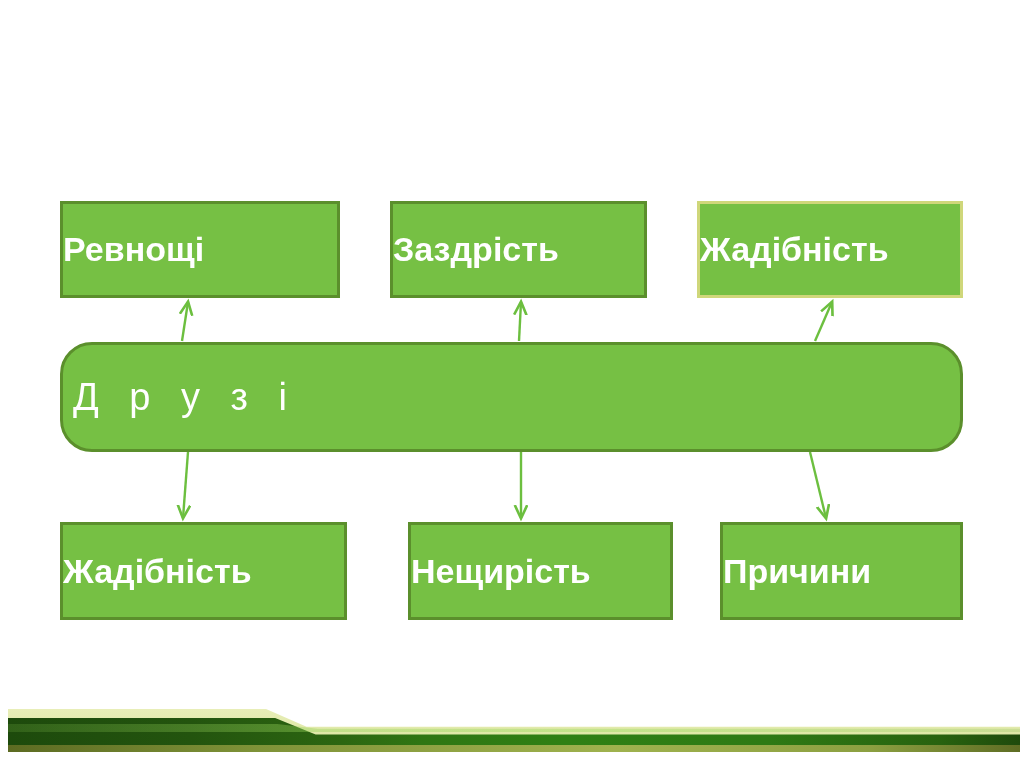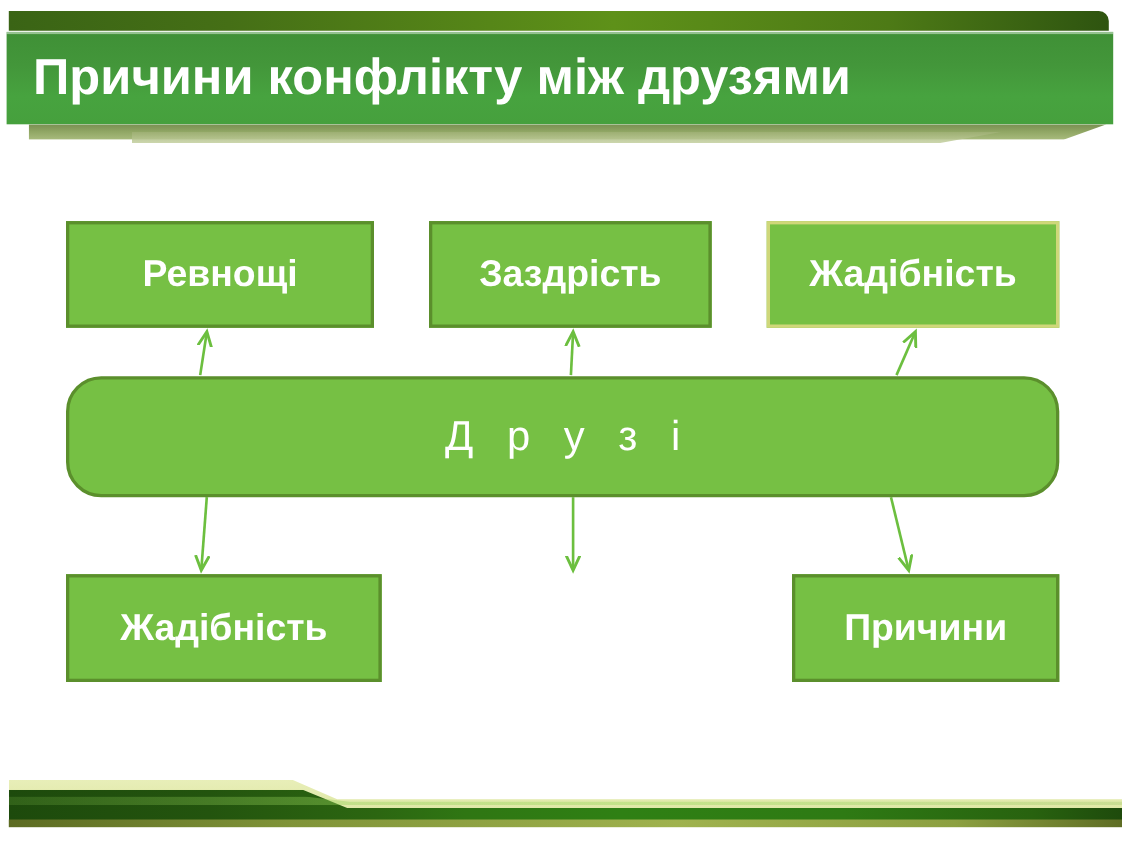--- a/index.html
+++ b/index.html
@@ -97,21 +97,21 @@
   }
 
   
   .node {
     position: absolute;
     box-sizing: border-box;
     background: #76c044;
     border: 3px solid #5b8f2c;
     display: flex;
     align-items: center;
-    justify-content: center;
+    justify-content: flex-start;
     color: #ffffff;
     font-weight: bold;
     font-family: "Liberation Sans", sans-serif;
     font-size: 34px;
     white-space: nowrap;
   }
   .node.accent-border {
     border-color: #cfd77a;
   }
   .node.center {
@@ -176,29 +176,20 @@
     width: 1012px;
     height: 7px;
     background: linear-gradient(to right, #5c6b22 0%, #7f9338 25%, #9fb24e 60%, #8ca041 85%, #5e6d24 100%);
   }
 </style>
 </head>
 <body>
 
 <div id="slide">
 
-  <div class="header-wrap">
-    <div class="header-topstrip"></div>
-    <div class="header-plate">
-      <div class="header-inner-light"></div>
-    </div>
-    <div class="header-shadow"></div>
-    <div class="header-shadow2"></div>
-    <div class="header-title">Причини конфлікту між друзями</div>
-  </div>
 
   <svg class="connectors" viewBox="0 0 1024 767" xmlns="http://www.w3.org/2000/svg">
     <defs>
       <marker id="arrowhead" markerWidth="7" markerHeight="7" refX="5.4" refY="3" orient="auto" markerUnits="strokeWidth">
         <path d="M0,0.4 L5.6,3 L0,5.6" fill="none" stroke="#6cbf3f" stroke-width="1.1"></path>
       </marker>
     </defs>
 
     <line x1="182" y1="341" x2="188" y2="302" stroke="#6cbf3f" stroke-width="2.4" marker-end="url(#arrowhead)"></line>
     <line x1="519" y1="341" x2="521" y2="302" stroke="#6cbf3f" stroke-width="2.4" marker-end="url(#arrowhead)"></line>
@@ -222,20 +213,23 @@
   </div>
 
   <div class="node center" style="left:60px; top:342px; width:903px; height:110px;border-radius:32px;">
     <span>Д р у з і</span>
   </div>
 
   <div class="node" style="left:60px; top:522px; width:287px; height:98px;">
     <span>Жадібність</span>
   </div>
 
+  <div class="node" style="left:408px; top:522px; width:265px; height:98px;">
+    <span>Нещирість</span>
+  </div>
 
   <div class="node" style="left:720px; top:522px; width:243px; height:98px;">
     <span>Причини</span>
   </div>
 
   <div class="footer-wrap">
     <div class="footer-pale"></div>
     <div class="footer-dark"></div>
     <div class="footer-sheen"></div>
     <div class="footer-base"></div>

